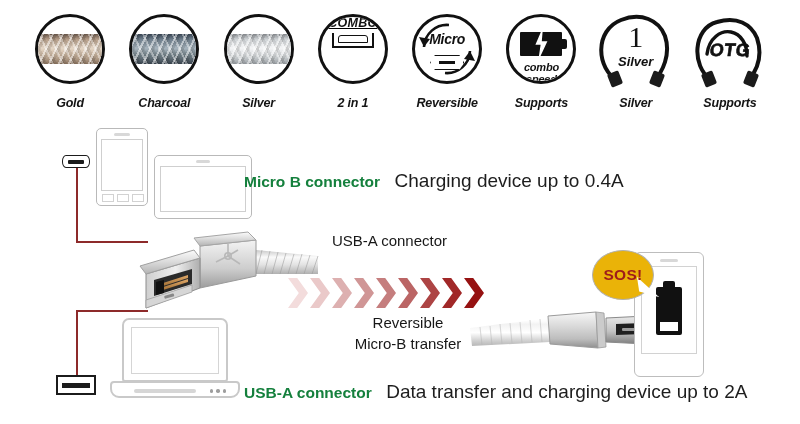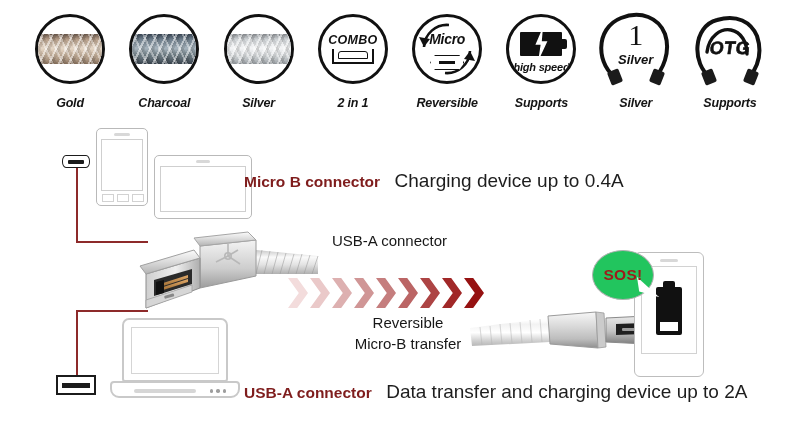--- a/index.html
+++ b/index.html
@@ -31,22 +31,22 @@
     align-items: center;
   }
   .fcircle {
     width: 70px; height: 70px;
     border-radius: 50%;
     border: 3.2px solid #111;
     position: relative;
     overflow: hidden;
     background: #fff;
     display: flex;
-    align-items: center;
     justify-content: center;
+    text-decoration: underline;
   }
   .fcircle.noborder { border: none; overflow: visible; }
   .flabel {
     margin-top: 12px;
     font-size: 12.5px;
     font-style: italic;
     font-weight: bold;
     color: #141414;
     white-space: nowrap;
     letter-spacing: -0.2px;
@@ -248,21 +248,21 @@
 
   
   #right-cable { position: absolute; left: 470px; top: 300px; width: 200px; height: 62px; }
 
   
   #sos-bubble {
     position: absolute; left: 592px; top: 250px;
     width: 62px; height: 50px;
     border: 1.8px solid #b0b0b0;
     border-radius: 50%;
-    background: #22c55e;
+    background: #eab308;
     display: flex; align-items: center; justify-content: center;
     z-index: 4;
   }
   #sos-bubble .tail {
     position: absolute; right: -6px; bottom: 2px;
     width: 22px; height: 20px;
     background: #fff;
     border-right: 1.8px solid #b0b0b0;
     border-bottom: 1.8px solid #b0b0b0;
     clip-path: polygon(0 0, 100% 100%, 10% 72%);
@@ -295,21 +295,21 @@
     width:12px; height:6px; background:#111; border-radius:2px 2px 0 0;
   }
   .bigbatt::after {
     content:""; position:absolute; left:4px; right:4px; bottom:4px;
     height: 9px; background:#fff;
   }
 
   
   .lbl { position: absolute; white-space: nowrap; }
   .lbl-red {
-    font-size: 15.5px; font-weight: bold; color: #7f1d1d;
+    font-size: 15.5px; font-weight: bold; color: #15803d;
   }
   .lbl-dark {
     font-size: 19px; color: #1d1d1d;
   }
   .lbl-mid {
     font-size: 15px; color: #171717; line-height: 1.42;
   }
   .lbl-center { text-align: center; }
 </style>
 </head>
@@ -372,21 +372,21 @@
       <div class="flabel">Reversible</div>
     </div>
 
     <div class="feature">
       <div class="fcircle">
         <div class="batt-wrap">
           <div class="batt">
             <div class="bolt"></div>
           </div>
         </div>
-        <div class="hs-txt">high speed</div>
+        <div class="hs-txt">combo speed</div>
       </div>
       <div class="flabel">Supports</div>
     </div>
 
     <div class="feature">
       <div class="fcircle noborder">
         <div class="loop-wrap">
           <svg width="78" height="74" viewBox="0 0 78 74">
             <path d="M22 68 C-2 54 -2 16 24 6 C44 -2 62 6 68 22 C74 40 66 58 56 68" fill="none" stroke="#111" stroke-width="4" stroke-linecap="round"></path>
           </svg>

